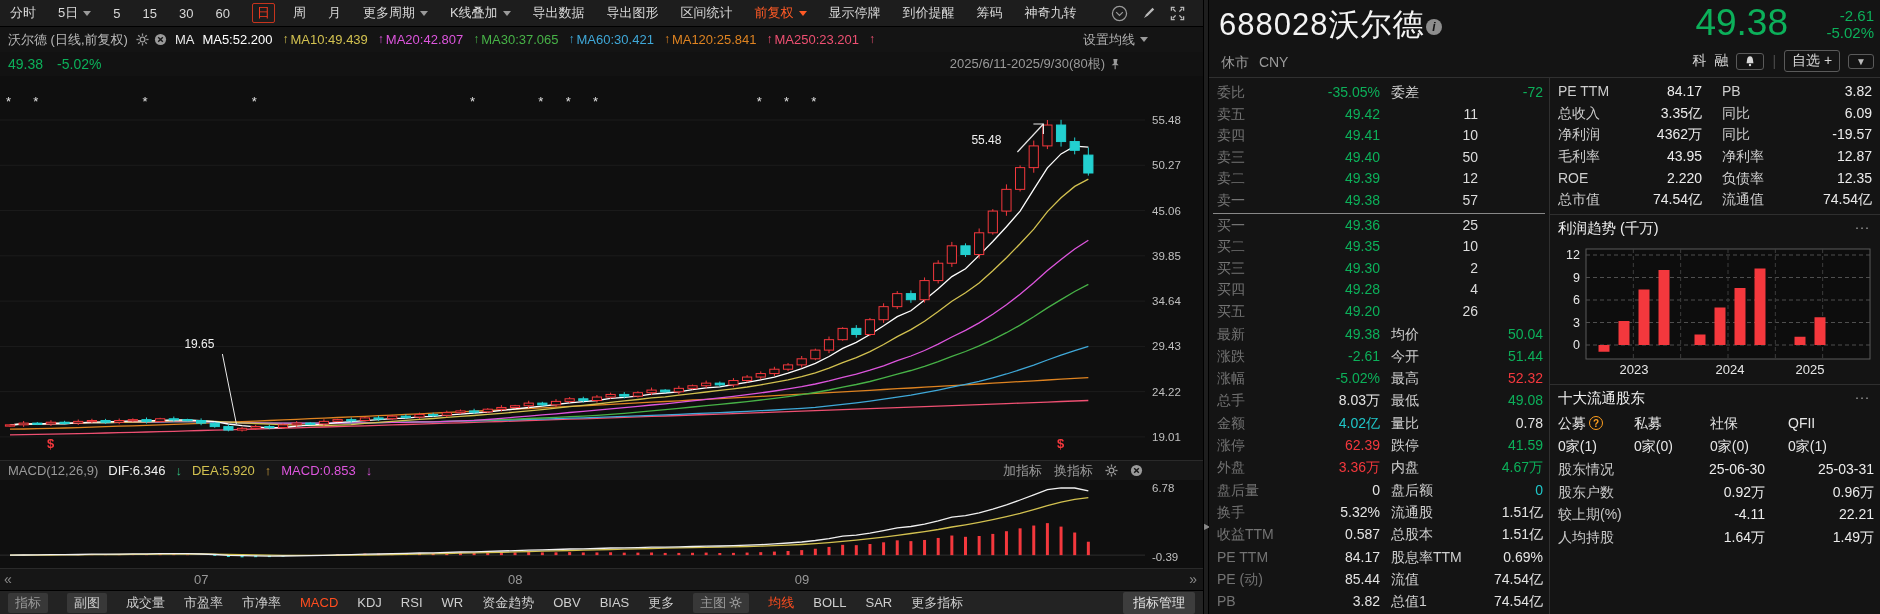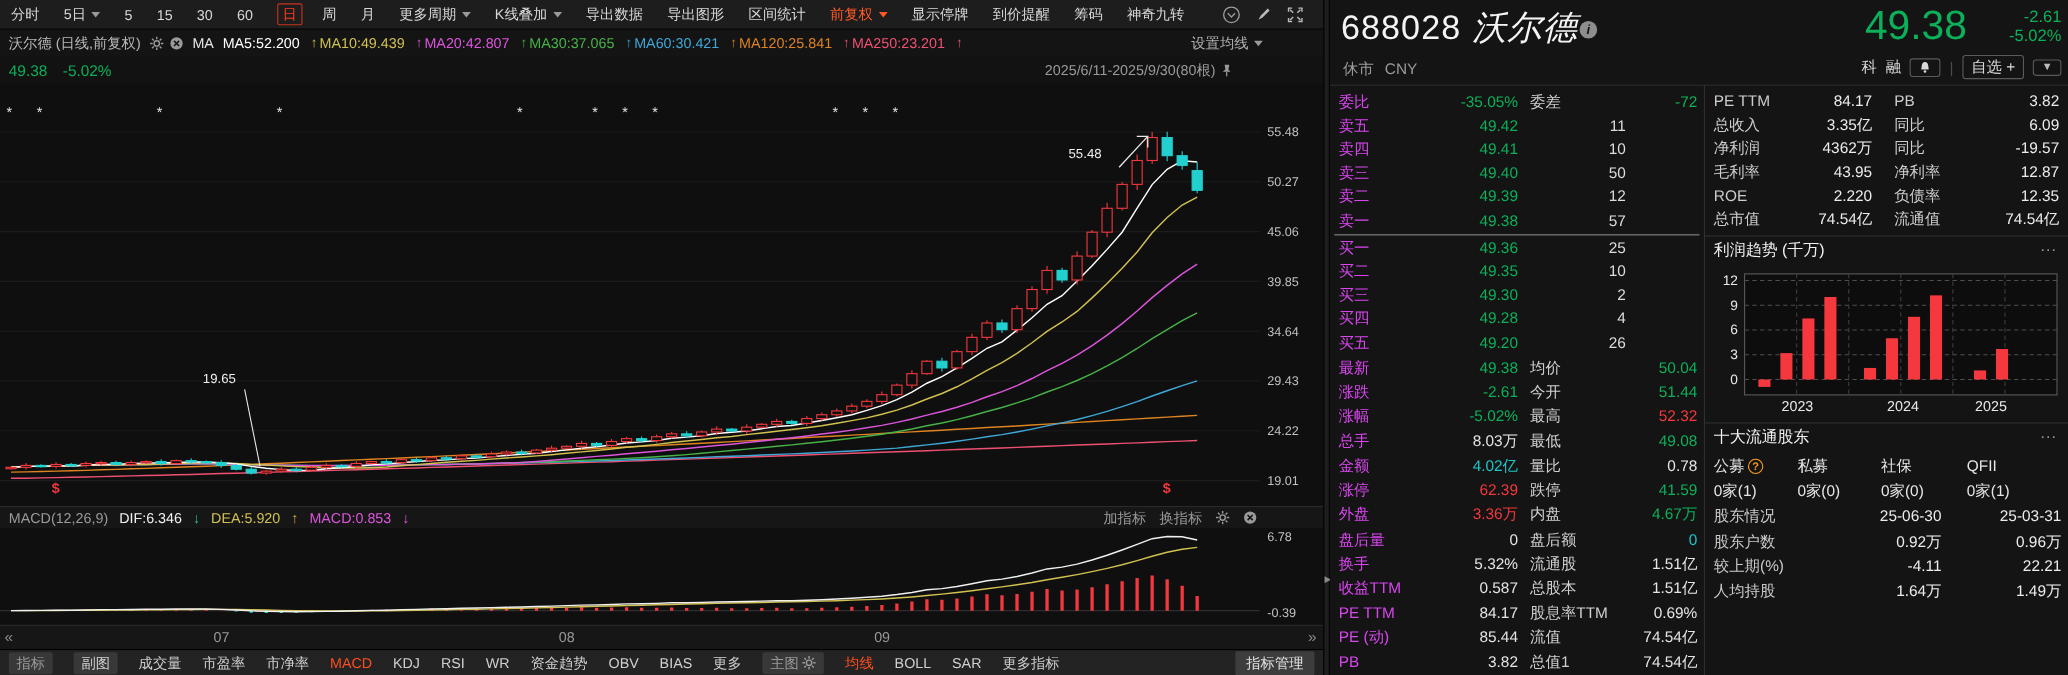--- a/index.html
+++ b/index.html
@@ -44,33 +44,33 @@
   .bt.dim { color:#9a9a9a; }
   .bt.accent { color:#ff4d1f;text-align:center; }
   #manage-btn { position:absolute; right:8px; background:#3d3d3d; color:#e2e2e2; padding:2px 10px; border-radius:2px; }
   
   #splitter { position:absolute; left:1203px; top:0; width:6px; height:614px; background:#1e1e1e; border-left:1px solid #000; border-right:1px solid #000;}
   #splitter .dots { position:absolute; top:438px; left:1px; color:#777; font-size:9px; line-height:4px;}
   #splitter .arrow { position:absolute; top:522px; left:0px; color:#8a8a8a; font-size:8px; }
   
   #quote-header { position:absolute; left:1209px; top:0; width:671px; height:78px; background:#141414; border-bottom:1px solid #303030;}
   #qh-code { position:absolute; left:10px; top:4px; font-size:31px; color:#f4f4f4; letter-spacing:1px; }
-  #qh-name { margin-left:10px;font-style:italic; }
+  #qh-name { margin-left:0; }
   .info-icon { display:inline-block; width:16px; height:16px; background:#8d8d8d; color:#141414; border-radius:50%;
                font-size:12px; text-align:center; line-height:16px; vertical-align:middle; margin-left:2px; font-style:italic; font-weight:bold;}
   #qh-price { position:absolute; right:92px; top:2px; font-size:37px; color:#0cb05a; }
   #qh-chg { position:absolute; right:6px; top:7px; font-size:15px; color:#0cb05a; text-align:right; line-height:17px; }
   #qh-status { position:absolute; left:12px; top:54px; font-size:14px; color:#9b9b9b; }
   #qh-right { position:absolute; right:6px; top:50px; display:flex; align-items:center; gap:8px; font-size:14px; color:#d9d9d9;}
   .qh-box { border:1px solid #5a5a5a; border-radius:3px; padding:1px 7px; display:flex; align-items:center; }
   
   #mid-panel { position:absolute; left:1209px; top:78px; width:341px; height:536px; background:#141414; border-right:1px solid #303030; font-size:14px; }
   .ob-row, .st-row { position:relative; height:21.6px; line-height:21.6px; white-space:nowrap; }
   .st-row { height:22.3px; line-height:22.3px; }
-  .lbl { position:absolute; left:8px; color:#d946ef; }
+  .lbl { position:absolute; left:8px; color:#737373; }
   .lbl2 { position:absolute; left:182px; color:#d0d0d0; }
   .val1 { position:absolute; right:169px; }
   .vol  { position:absolute; right:71px; color:#dcdcdc; }
   .val2 { position:absolute; right:6px; }
   .green { color:#0cb05a; } .red { color:#f4383d; } .cyan { color:#1fc6c8; } .white { color:#e4e4e4; }
   #ob-sep { height:1px; background:#888; margin:1px 4px 1px 4px; }
   
   #right-panel { position:absolute; left:1550px; top:78px; width:330px; height:536px; background:#141414; font-size:14px; }
   #an-tabs { display:flex; height:27px; background:#3c3c3c; border-bottom:1px solid #2a2a2a;}
   .an-tab { flex:1; text-align:center; line-height:27px; color:#e8e8e8; }

